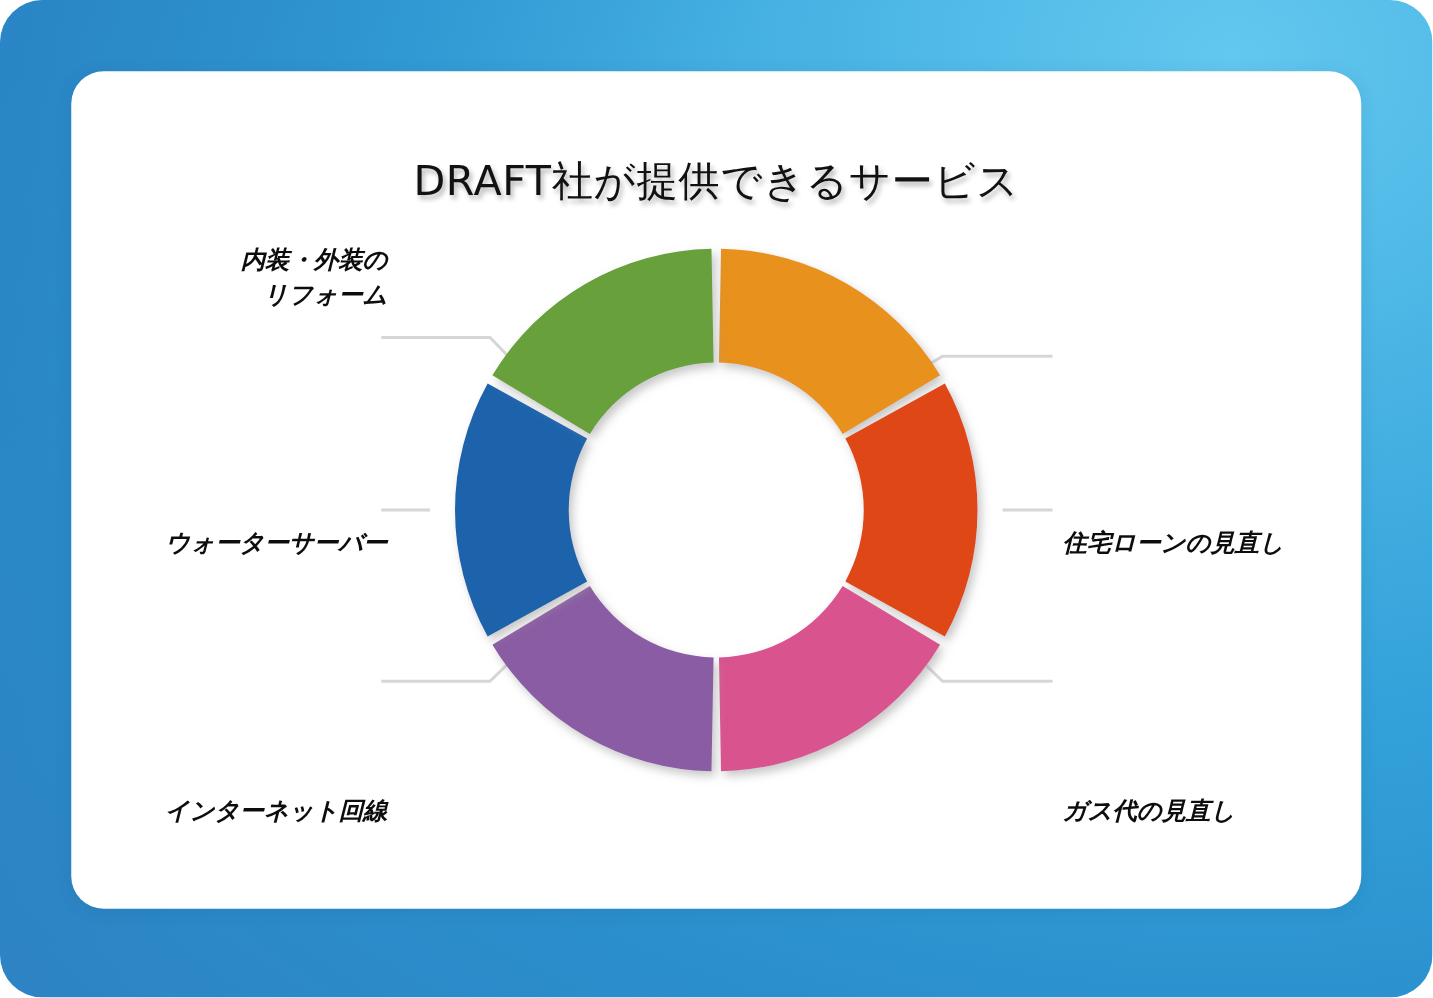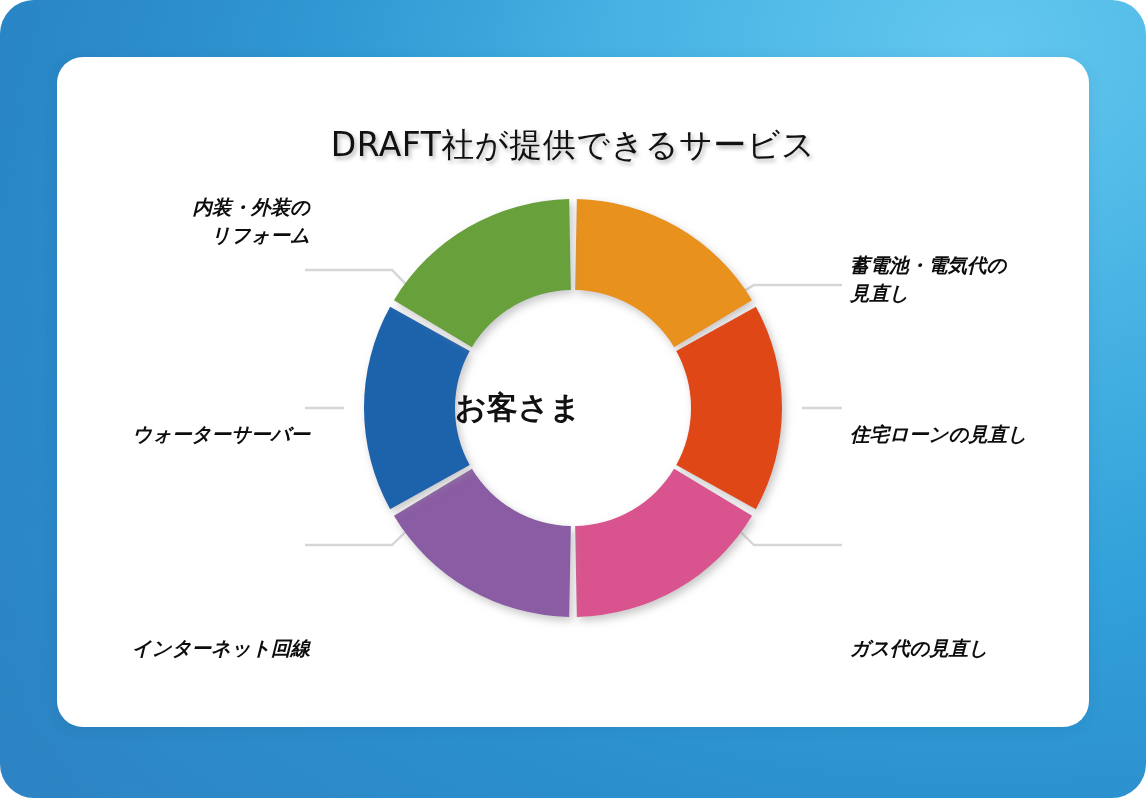--- a/index.html
+++ b/index.html
@@ -146,25 +146,22 @@
         <g id="slice-group">
             <path d="M 519.8299106617854 142.03509437151237 A 209 209 0 0 1 695.0539614427954 243.2007472584251 L 617.0926672260758 290.1372640023644 A 118 118 0 0 0 518.1623419047402 233.01981404707396 Z" fill="#e8911a" filter="url(#sliceShadow)"></path>
             <path d="M 698.8838721045809 249.8343471130873 A 209 209 0 0 1 698.8838721045809 452.1656528869127 L 619.255009130816 408.11744995529045 A 118 118 0 0 0 619.255009130816 293.88255004470955 Z" fill="#df4713" filter="url(#sliceShadow)"></path>
             <path d="M 695.0539614427954 458.7992527415749 A 209 209 0 0 1 519.8299106617856 559.9649056284876 L 518.1623419047402 468.98018595292604 A 118 118 0 0 0 617.0926672260758 411.8627359976356 Z" fill="#d9528e" filter="url(#sliceShadow)"></path>
             <path d="M 512.1700893382144 559.9649056284876 A 209 209 0 0 1 336.94603855720464 458.79925274157495 L 414.90733277392417 411.86273599763564 A 118 118 0 0 0 513.8376580952598 468.98018595292604 Z" fill="#8a5ba3" filter="url(#sliceShadow)"></path>
             <path d="M 333.11612789541914 452.16565288691265 A 209 209 0 0 1 333.1161278954191 249.83434711308738 L 412.744990869184 293.8825500447096 A 118 118 0 0 0 412.744990869184 408.1174499552904 Z" fill="#1a63ac" filter="url(#sliceShadow)"></path>
             <path d="M 336.9460385572046 243.2007472584251 A 209 209 0 0 1 512.1700893382146 142.03509437151237 L 513.8376580952598 233.01981404707396 A 118 118 0 0 0 414.90733277392417 290.1372640023644 Z" fill="#67a03b" filter="url(#sliceShadow)"></path>
           </g>
       </svg>
 
-      <div id="center-label">お客さま</div>
     </div>
 
-    <div class="callout right" id="label-battery">蓄電池・電気代の
-見直し</div>
 
     <div class="callout right" id="label-mortgage">住宅ローンの見直し</div>
 
     <div class="callout right" id="label-gas">ガス代の見直し</div>
 
     <div class="callout left" id="label-water">ウォーターサーバー</div>
 
     <div class="callout left" id="label-internet">インターネット回線</div>
 
     <div class="callout left" id="label-reform">内装・外装の

